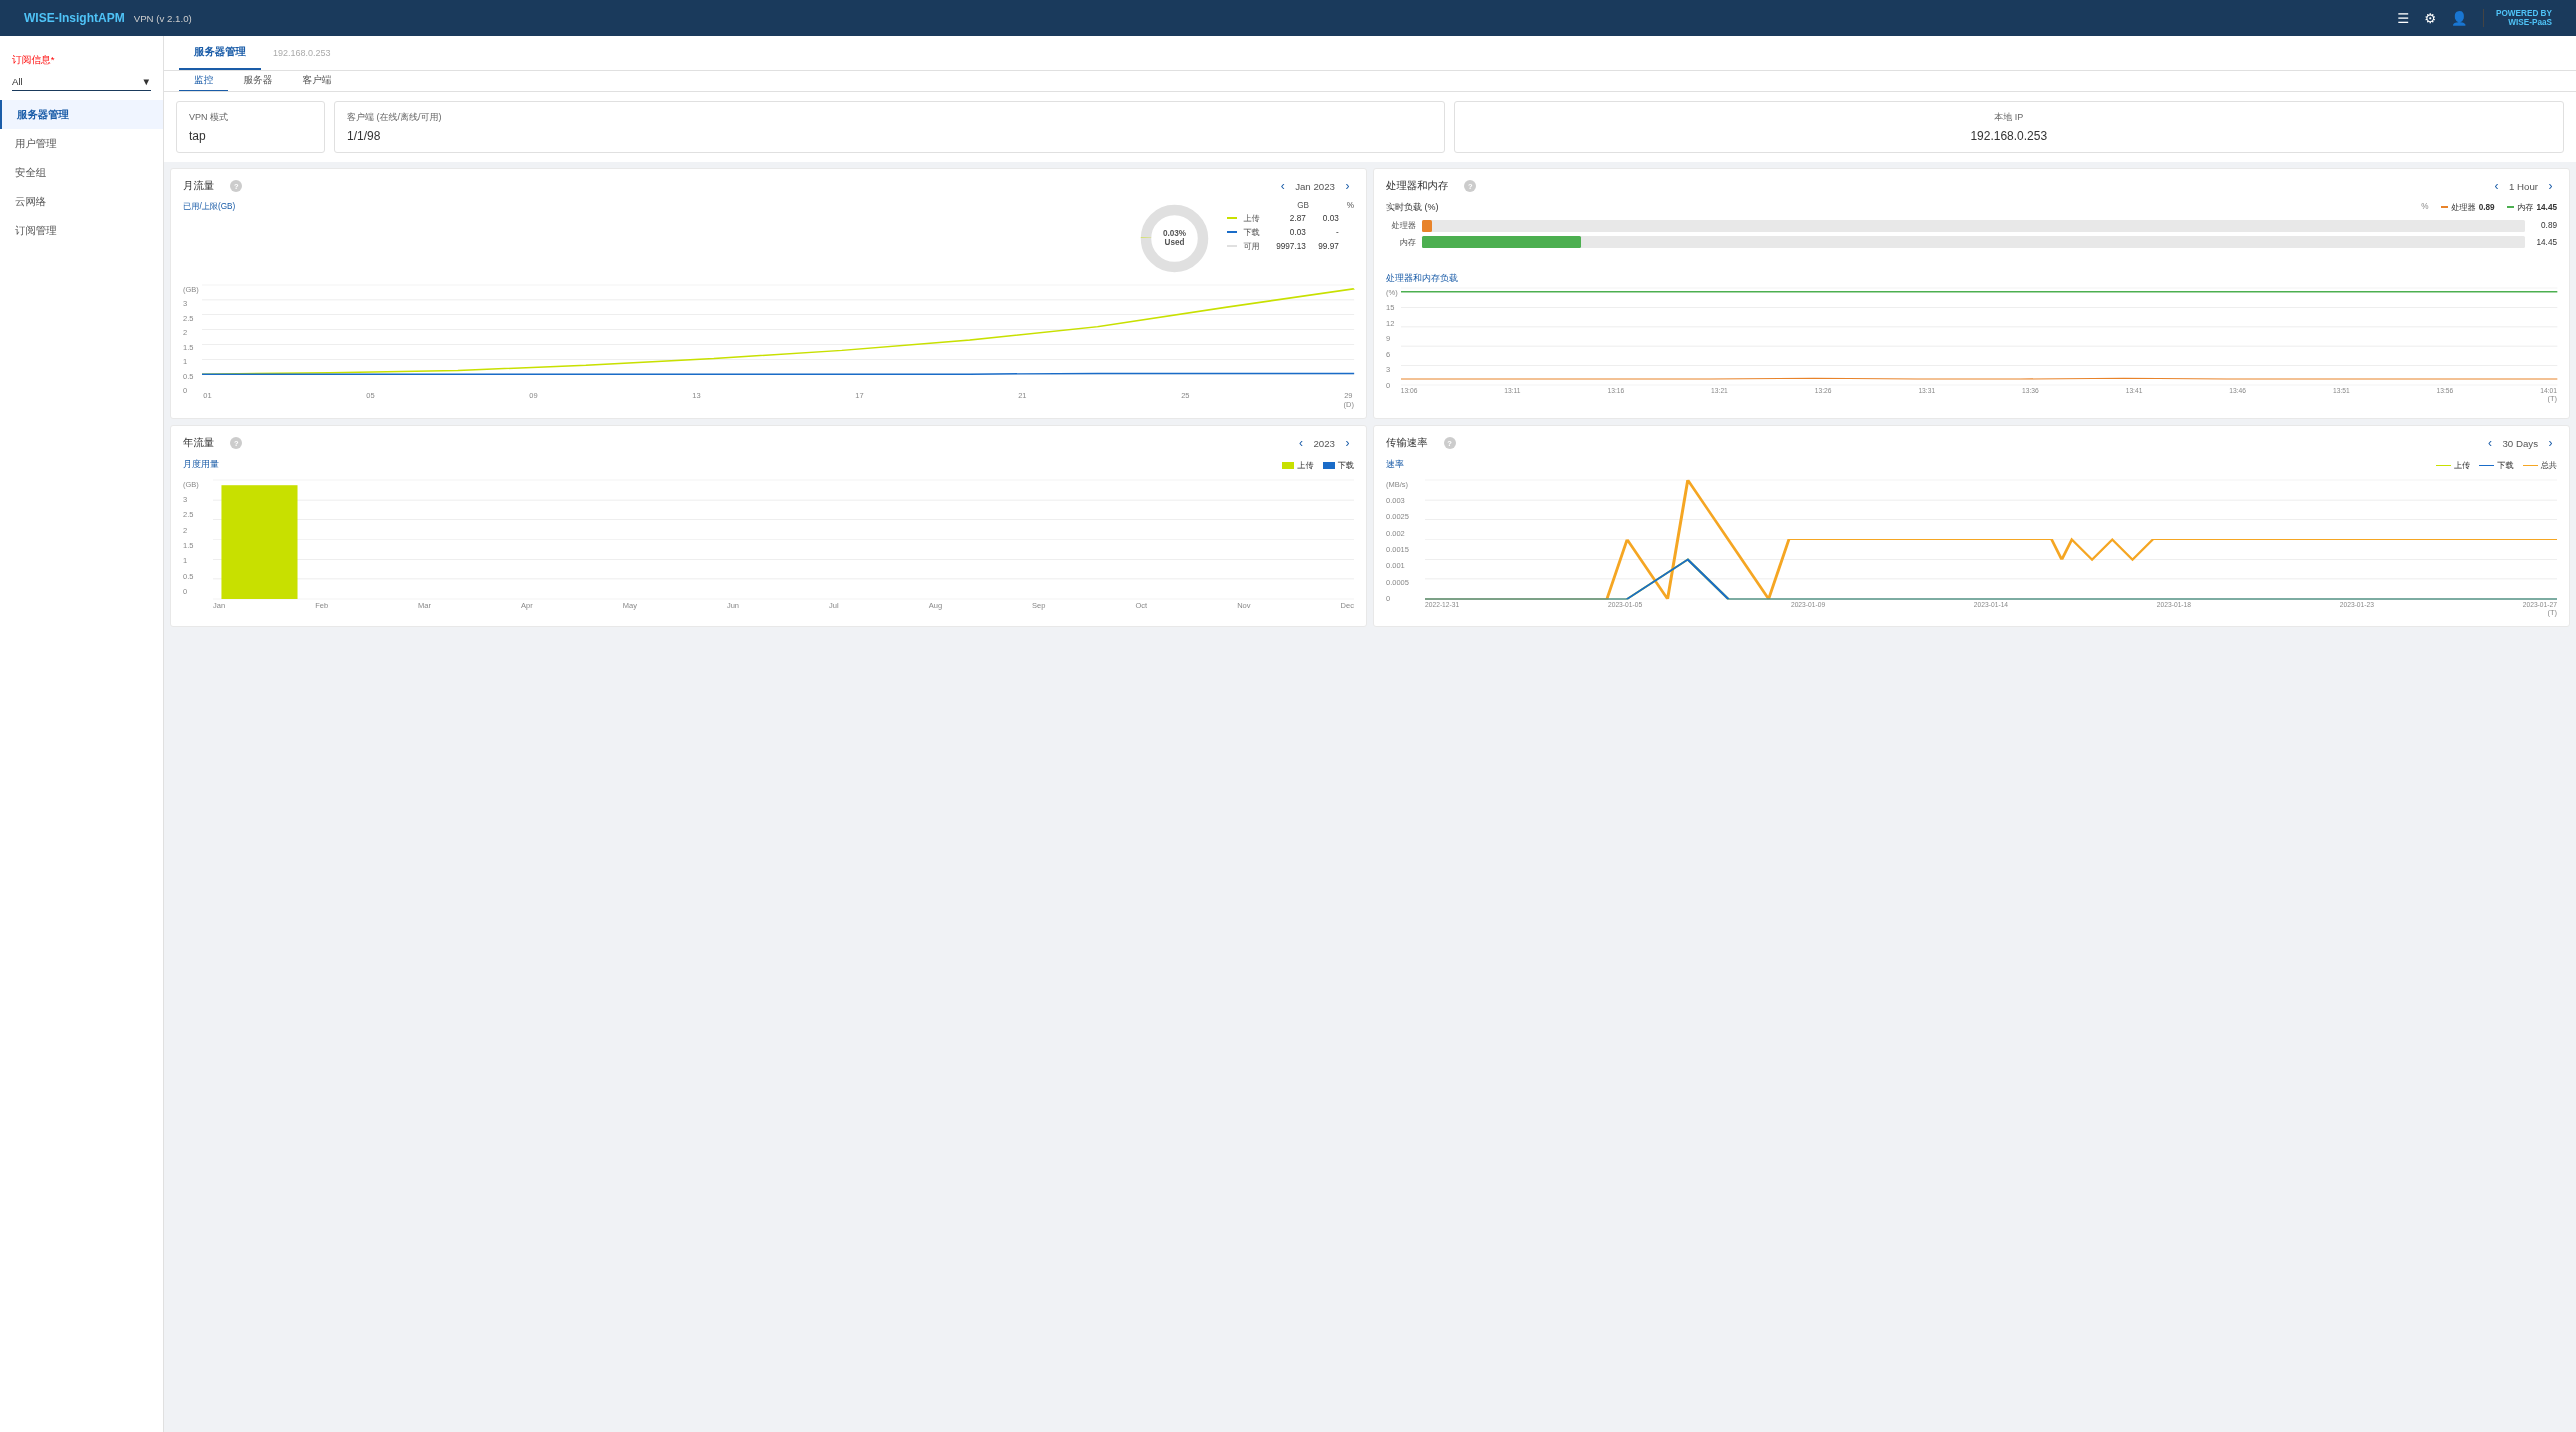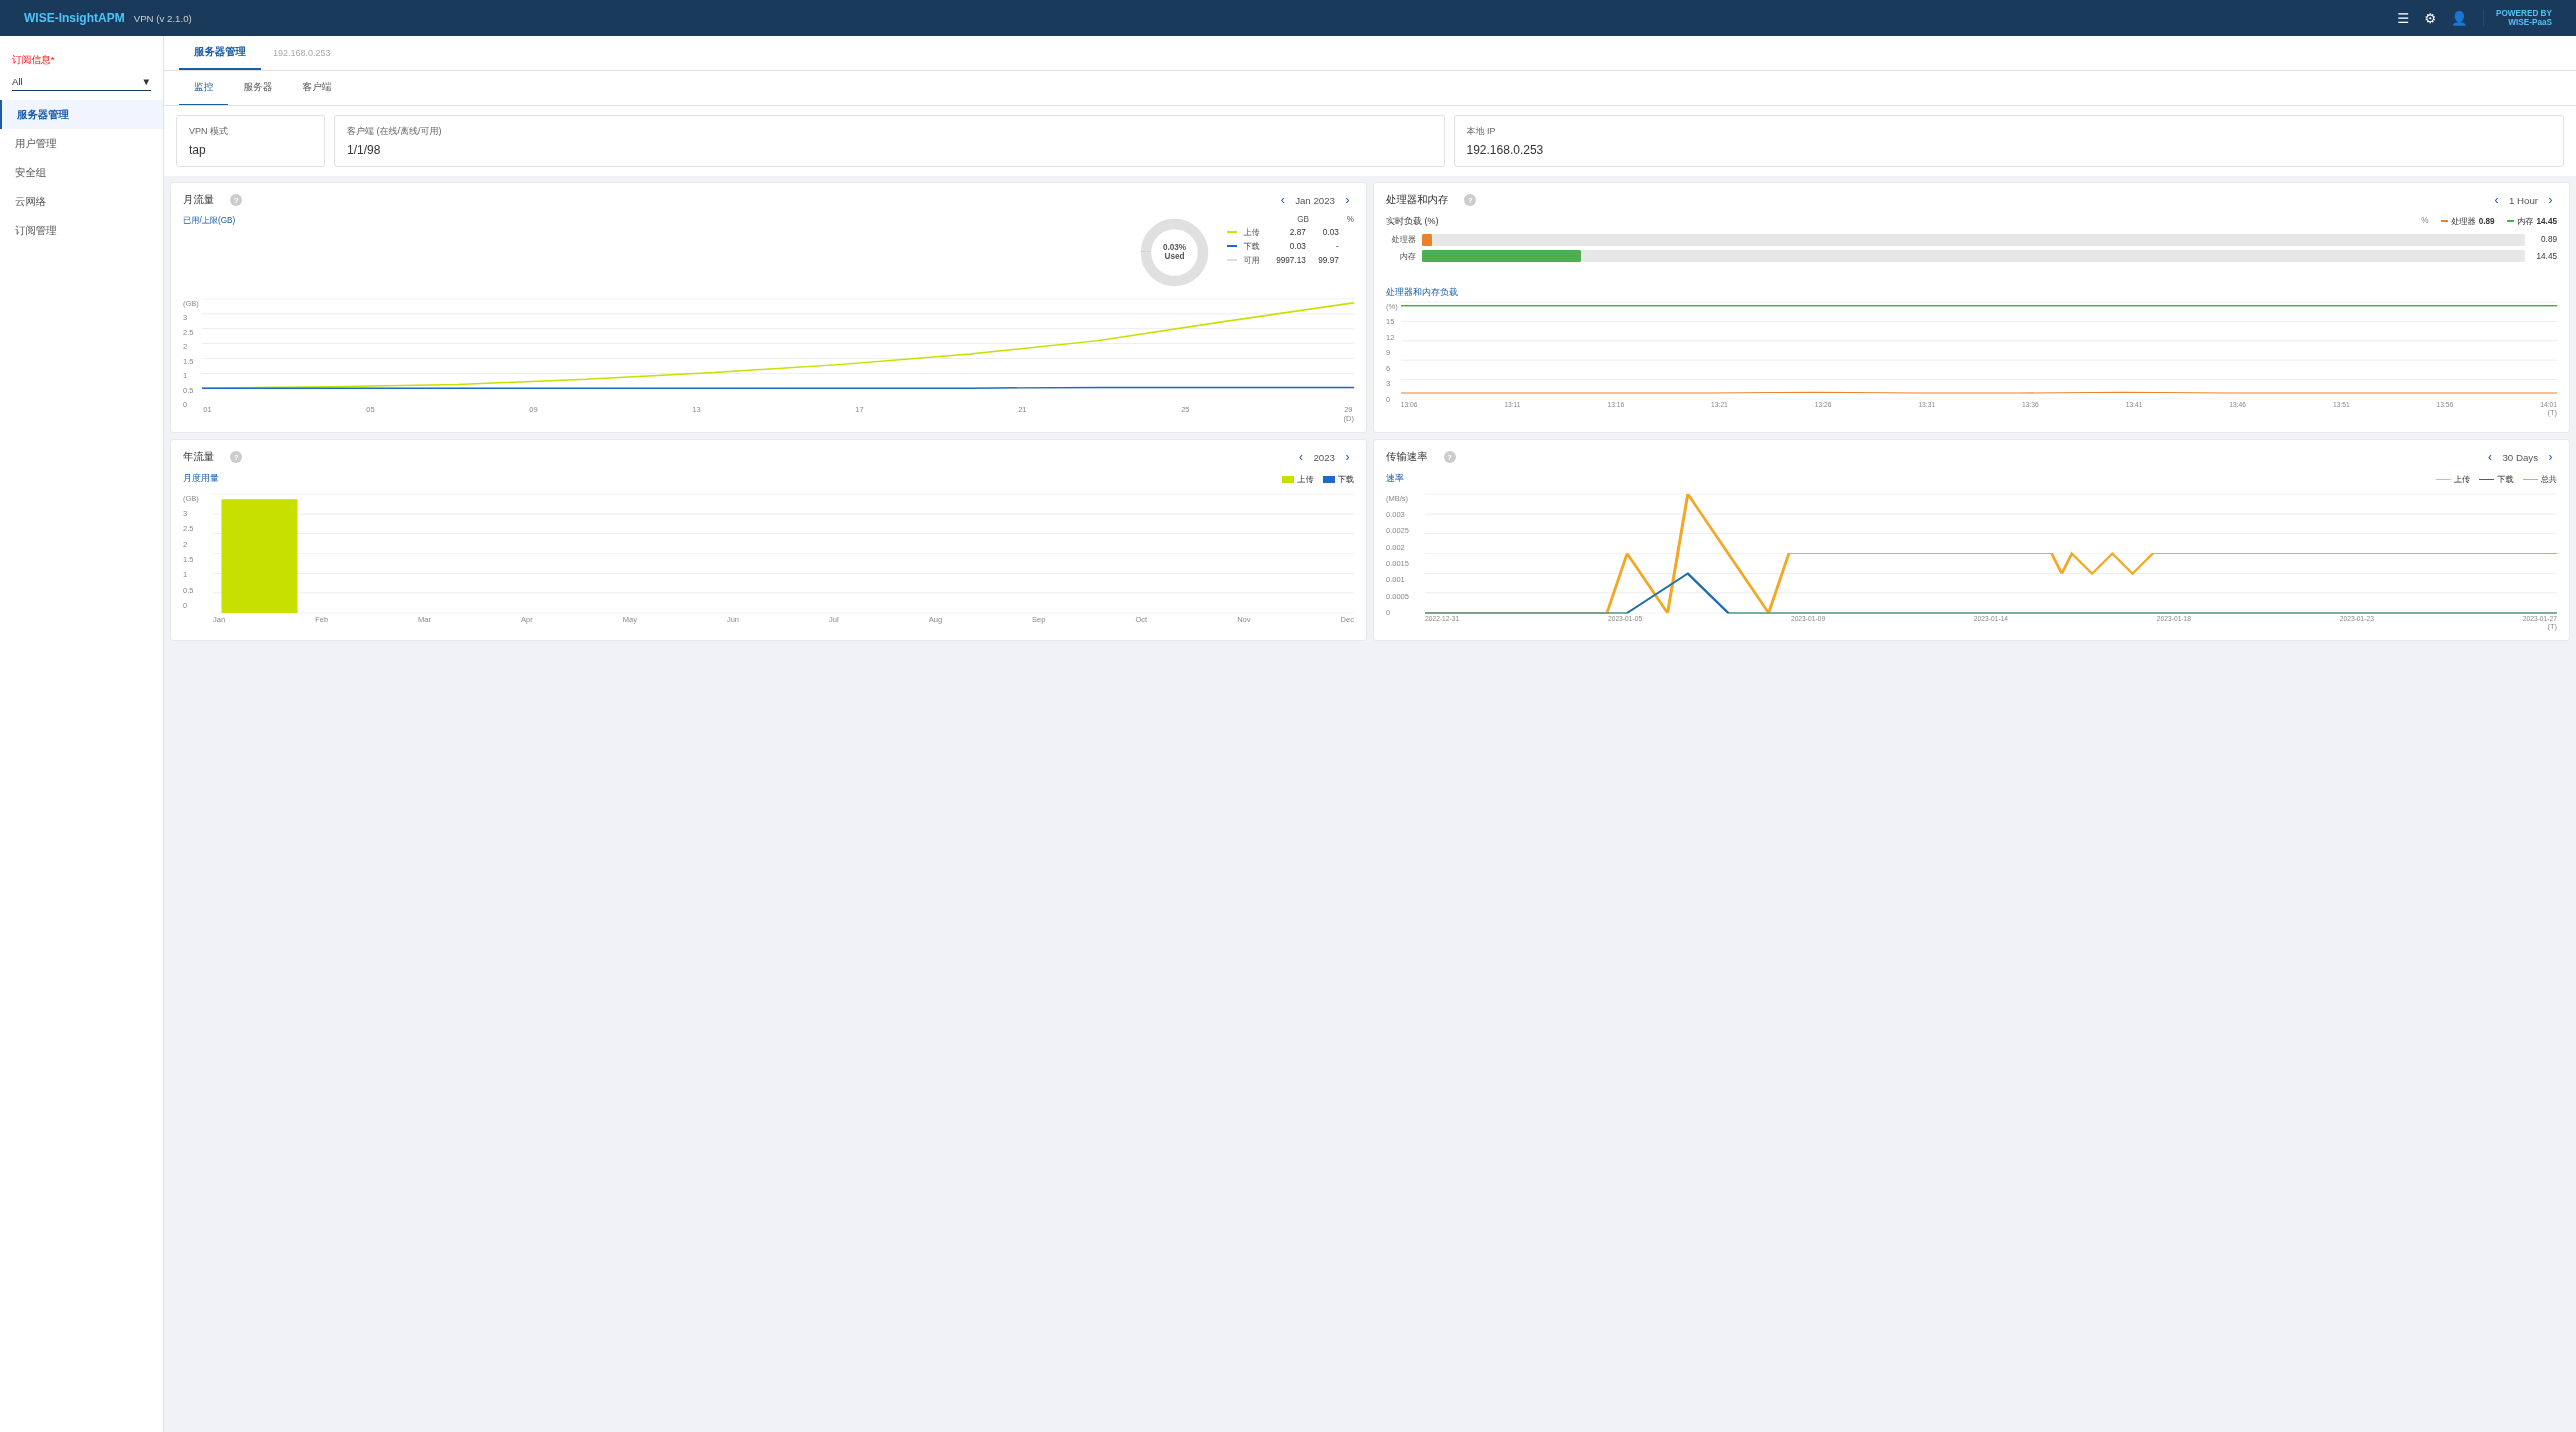--- a/index.html
+++ b/index.html
@@ -82,21 +82,21 @@
     .page-header-info { color: #999; font-size: 9.7px; margin-left: 12px; }
 
     
     .tabs-bar {
       background: white;
       border-bottom: 0.7px solid #e0e0e0;
       padding: 0 15px;
       display: flex;
     }
     .tab-item {
-      padding: 10px 15px;
+      padding: 3px 15px;
       font-size: 9.7px;
       color: #555;
       cursor: pointer;
       border-bottom: 1.5px solid transparent;
     }
     .tab-item.active { color: #1a5ca8; border-bottom-color: #1a5ca8; }
 
     
     .info-cards {
       display: flex;
@@ -301,21 +301,21 @@
 
     <div class="info-cards">
       <div class="info-card">
         <div class="info-card-label">VPN 模式</div>
         <div class="info-card-value">tap</div>
       </div>
       <div class="info-card" style="flex:2;">
         <div class="info-card-label">客户端 (在线/离线/可用)</div>
         <div class="info-card-value">1/1/98</div>
       </div>
-      <div class="info-card" style="flex:2;">
+      <div class="info-card" style="flex:2;text-align:center;">
         <div class="info-card-label">本地 IP</div>
         <div class="info-card-value">192.168.0.253</div>
       </div>
     </div>
 
     <div class="charts-grid">
 
       <div class="chart-panel">
         <div class="chart-panel-header">
           <div class="chart-panel-title">

